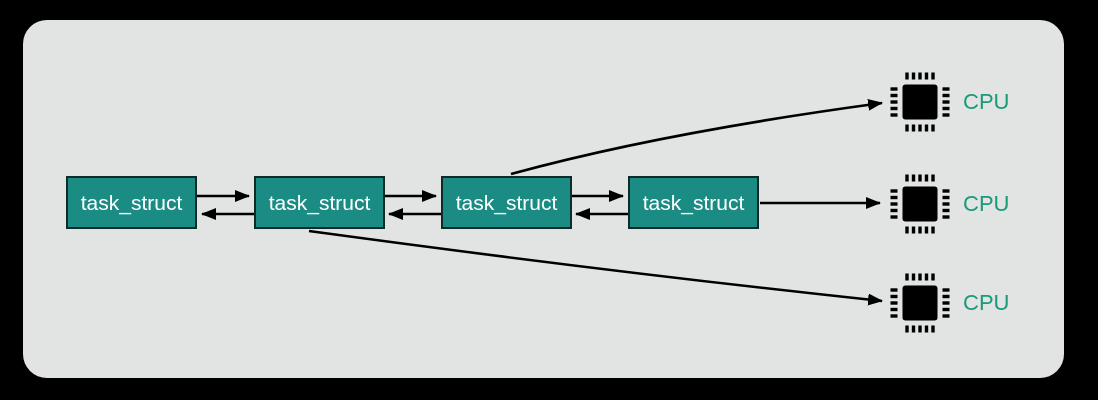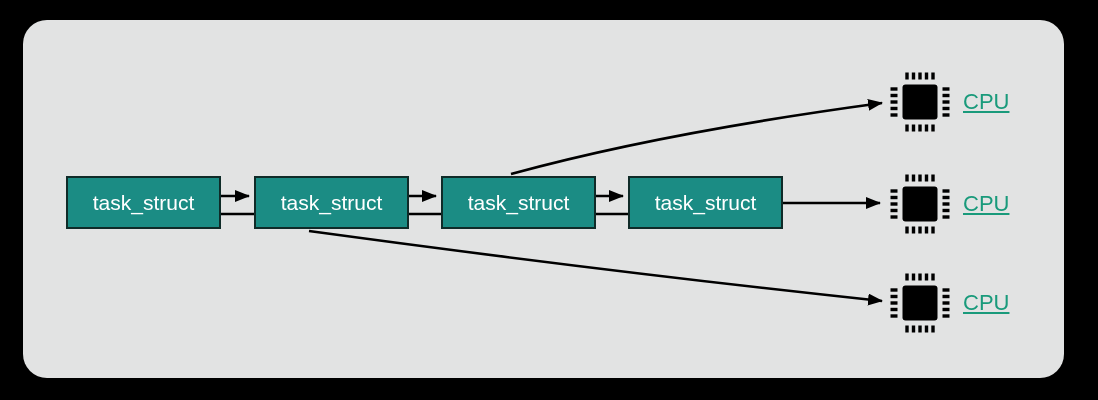--- a/index.html
+++ b/index.html
@@ -37,21 +37,21 @@
   #arrows .link {
     stroke: var(--arrow);
     stroke-width: 2.6;
     fill: none;
   }
   #arrows marker path { fill: var(--arrow); }
 
   .node {
     position: absolute;
     top: 176px;
-    width: 155px;
+    width: 131px;
     height: 53px;
     box-sizing: border-box;
     background: var(--node_fill);
     border: 2px solid var(--node_border);
     color: var(--node_text);
     display: flex;
     align-items: center;
     justify-content: center;
     font-size: 21px;
     letter-spacing: 0;
@@ -71,21 +71,20 @@
   .chip.c1 { top: 72px; }
   .chip.c2 { top: 174px; }
   .chip.c3 { top: 273px; }
 
   .cpu-label {
     position: absolute;
     left: 963px;
     color: var(--cpu_label);
     font-size: 22px;
     line-height: 26px;
-    text-decoration: underline;
   }
   .cpu-label.l1 { top: 89px; }
   .cpu-label.l2 { top: 191px; }
   .cpu-label.l3 { top: 290px; }
 </style>
 </head>
 <body>
 
 <div id="canvas">
   <div id="panel"></div>

